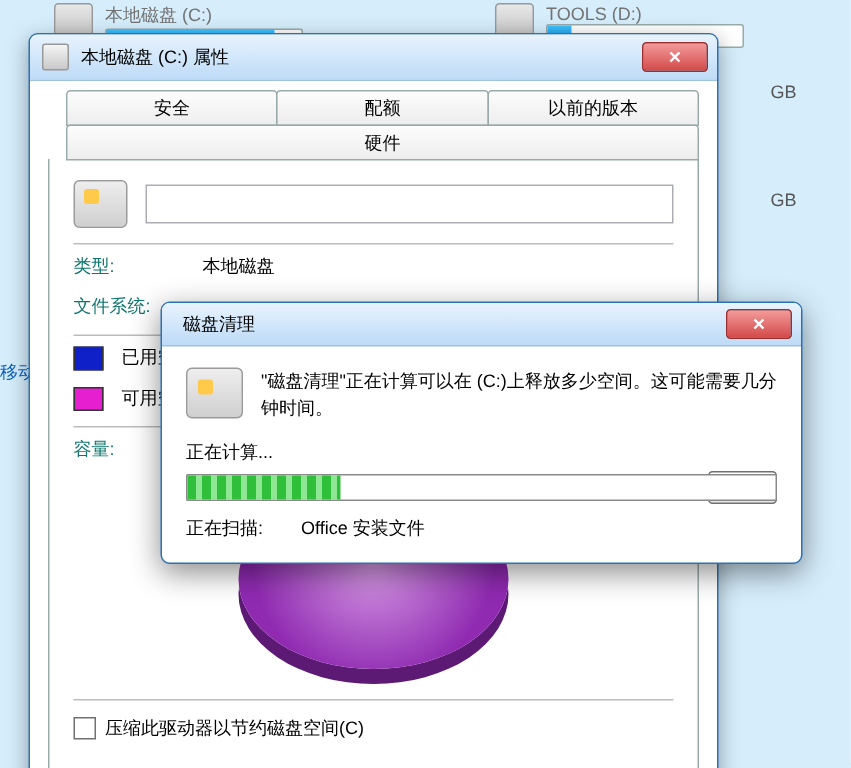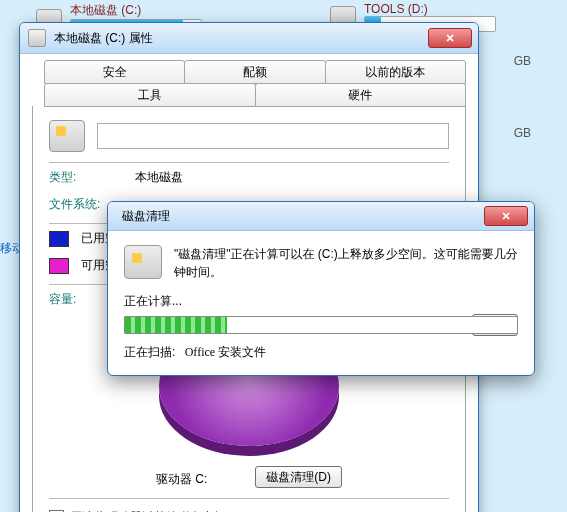--- a/index.html
+++ b/index.html
@@ -1,16 +1,16 @@
 <!DOCTYPE html>
 <html><head>
 <meta charset="utf-8">
 <style>
 html,body{margin:0;padding:0;font-family:"Microsoft YaHei","Segoe UI",Tahoma,sans-serif;font-size:12px;background:#d6eefc;width:567px;height:512px;overflow:hidden;position:relative}
-.bg-drive{position:absolute;display:flex;align-items:flex-end;gap:8px;color:#7f1d1d}
+.bg-drive{position:absolute;display:flex;align-items:flex-start;gap:8px;color:#737373}
 .bg-drive .dicon{width:24px;height:24px;background:linear-gradient(#e8e8e8,#bfbfbf);border:1px solid #999;border-radius:3px}
 .bg-bar{width:130px;height:14px;border:1px solid #9aa;background:#fff;position:relative;border-radius:2px}
 .bg-bar .fill{position:absolute;left:0;top:0;bottom:0;background:linear-gradient(#3fc3ff,#0a84d6)}
 .sbtxt{color:#0b62c4}
 
 
 .propwin{position:absolute;left:19px;top:22px;width:458px;height:530px;background:#fff;border:1px solid #2a72b5;border-radius:6px 6px 0 0;box-shadow:0 4px 14px rgba(0,0,0,0.35);overflow:hidden}
 .titlebar{height:30px;background:linear-gradient(#e9f3fc,#d2e7fb 50%,#bedbf6);display:flex;align-items:center;padding:0 6px 0 8px;gap:8px;border-bottom:1px solid #9ec1e4}
 .titlebar .ticon{width:16px;height:16px;background:linear-gradient(#f4f4f4,#c9c9c9);border:1px solid #999;border-radius:2px}
 .titlebar .ttxt{flex:1;color:#000}
@@ -88,21 +88,20 @@
     <div class="winbtn close">✕</div>
   </div>
   <div class="client">
     <div class="tabs-wrap">
       <div class="tabrow top">
         <div class="tab">安全</div>
         <div class="tab">配额</div>
         <div class="tab">以前的版本</div>
       </div>
       <div class="tabrow bot">
-        <div class="tab">工具</div>
         <div class="tab">硬件</div>
       </div>
       <div class="tabpanel">
         <div class="row">
           <div class="diskicon"></div>
           <input class="nameinput" value="" style="">
         </div>
         <hr class="hr">
         <div class="row">
           <div class="labelk">类型:</div>
@@ -120,24 +119,20 @@
         <div class="row">
           <div class="swatch" style="background:#e61fd0"></div>
           <div>可用空间</div>
         </div>
         <hr class="hr">
         <div class="row">
           <div class="labelk">容量:</div>
         </div>
         <div class="pie">
           <div class="disc"></div>
-        </div>
-        <div class="row" style="justify-content:center;gap:48px">
-          <div class="dlbl">驱动器 C:</div>
-          <button class="btn">磁盘清理(D)</button>
         </div>
         <hr class="hr">
         <div class="chkrow">
           <span class="chkbox"></span>
           <span>压缩此驱动器以节约磁盘空间(C)</span>
         </div>
 
       </div>
     </div>
   </div>
@@ -157,16 +152,16 @@
     <div style="display:flex;gap:12px;align-items:center">
       <div class="prog" style="flex:1">
         <div class="fill" id="progfill" style="width: 26%;"></div>
       </div>
     </div>
     <div class="cancelrow">
       <button class="btn">取消</button>
     </div>
     <div style="margin-top:8px">
       <span>正在扫描:</span>
-      <span style="margin-left:6px;font-family:Liberation Serif, serif">Office 安装文件</span>
+      <span style="margin-left:22px;font-family:Liberation Sans, sans-serif">Office 安装文件</span>
     </div>
   </div>
 </div>
 
 </body></html>

